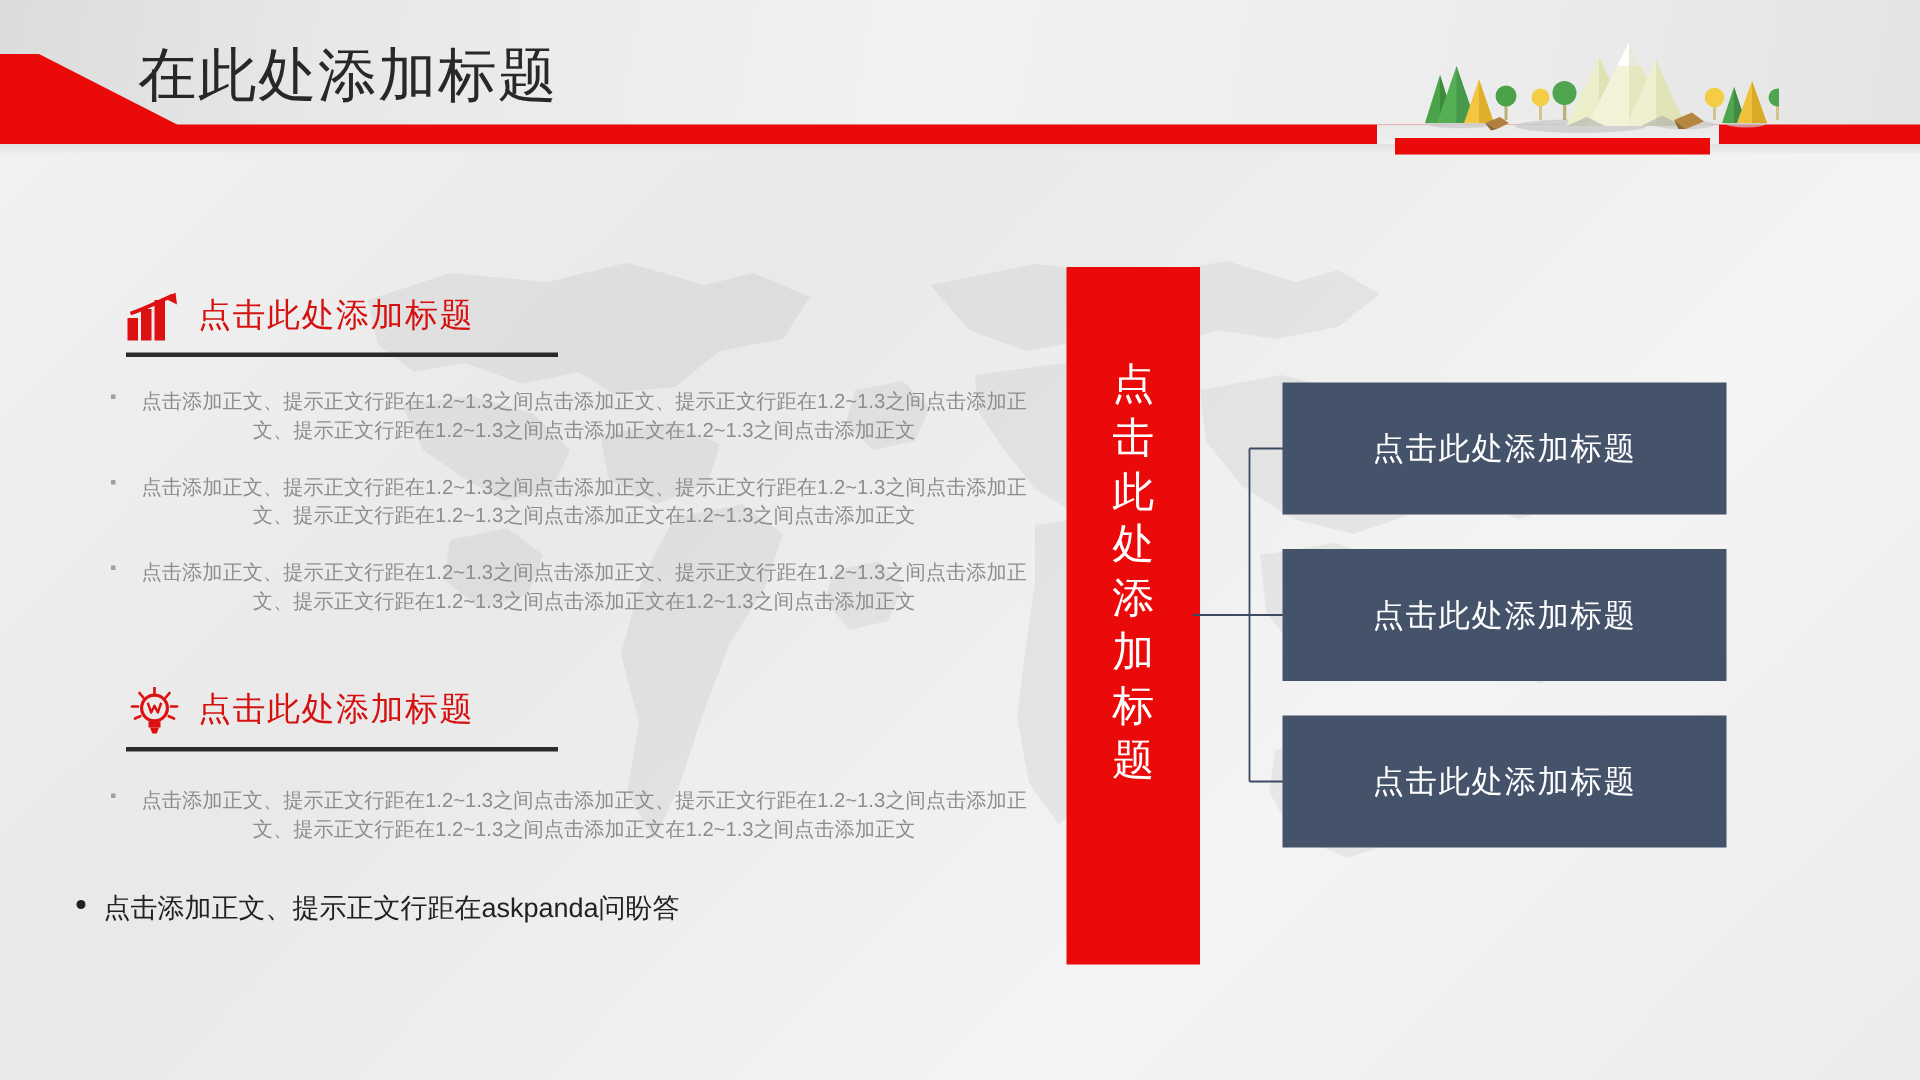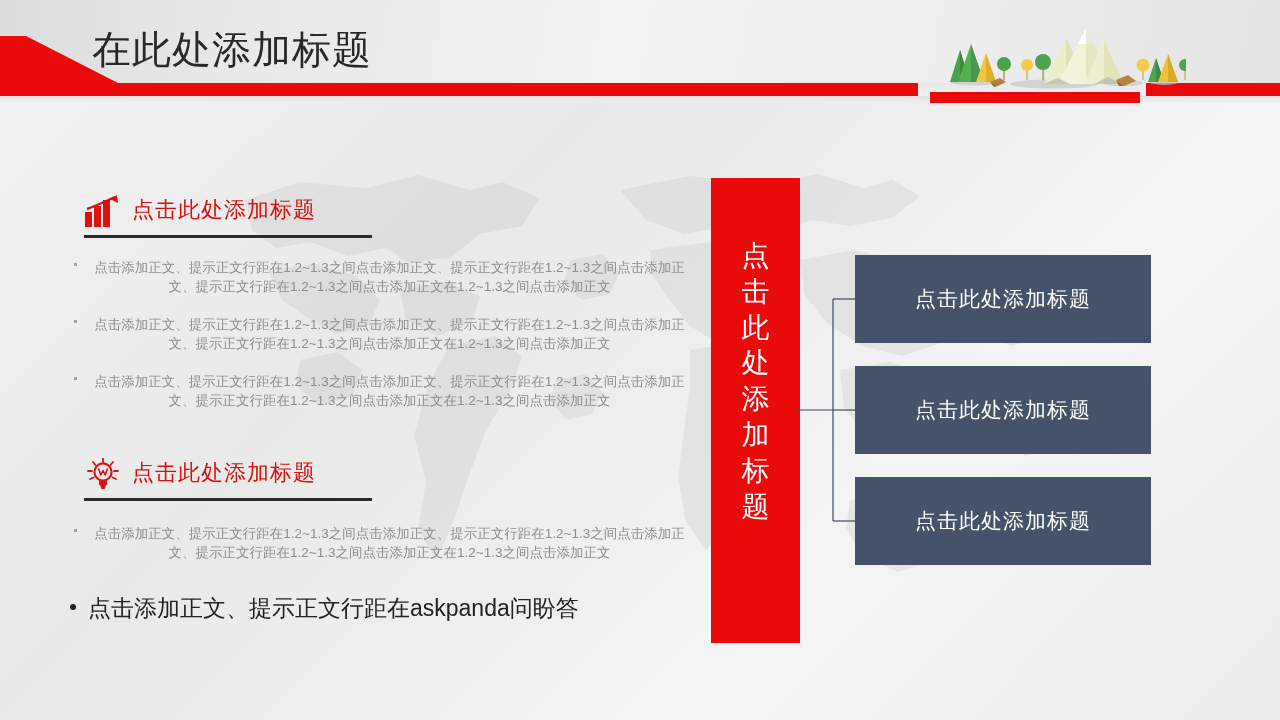--- a/index.html
+++ b/index.html
@@ -153,24 +153,24 @@
     margin-left: 19px;
   }
 
   #blk-1 { top: 258px; }
   #blk-2 { top: 315px; }
   #blk-3 { top: 372px; }
   #blk-4 { top: 524px; }
 
   #big-line {
     position: absolute;
-    left: 70px;
+    left: 51px;
     top: 593px;
     width: 640px;
-    font-size: 23px;
+    font-size: 18px;
     color: #222222;
     white-space: nowrap;
   }
   #big-line .bdot-lg {
     display: inline-block;
     width: 6px; height: 6px;
     background: #222;
     border-radius: 50%;
     vertical-align: middle;
     margin-right: 12px;

